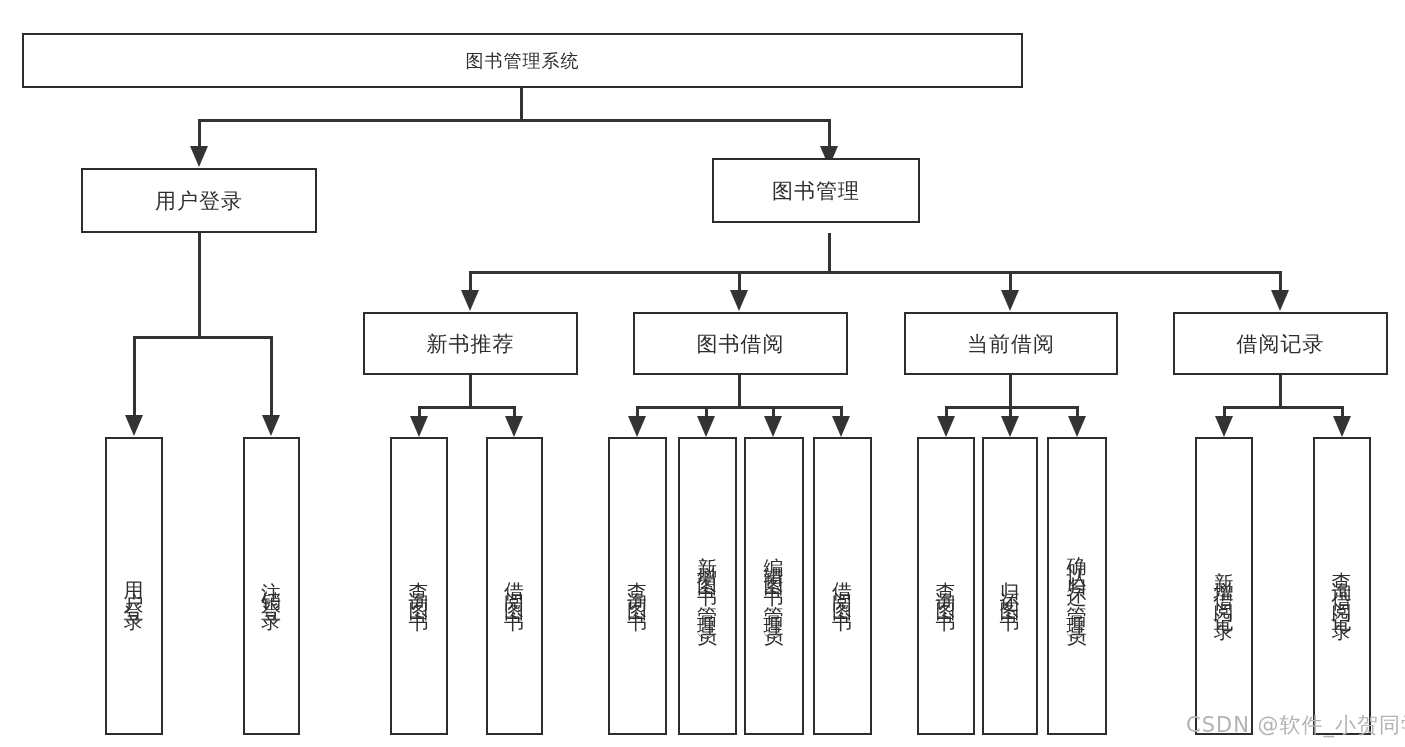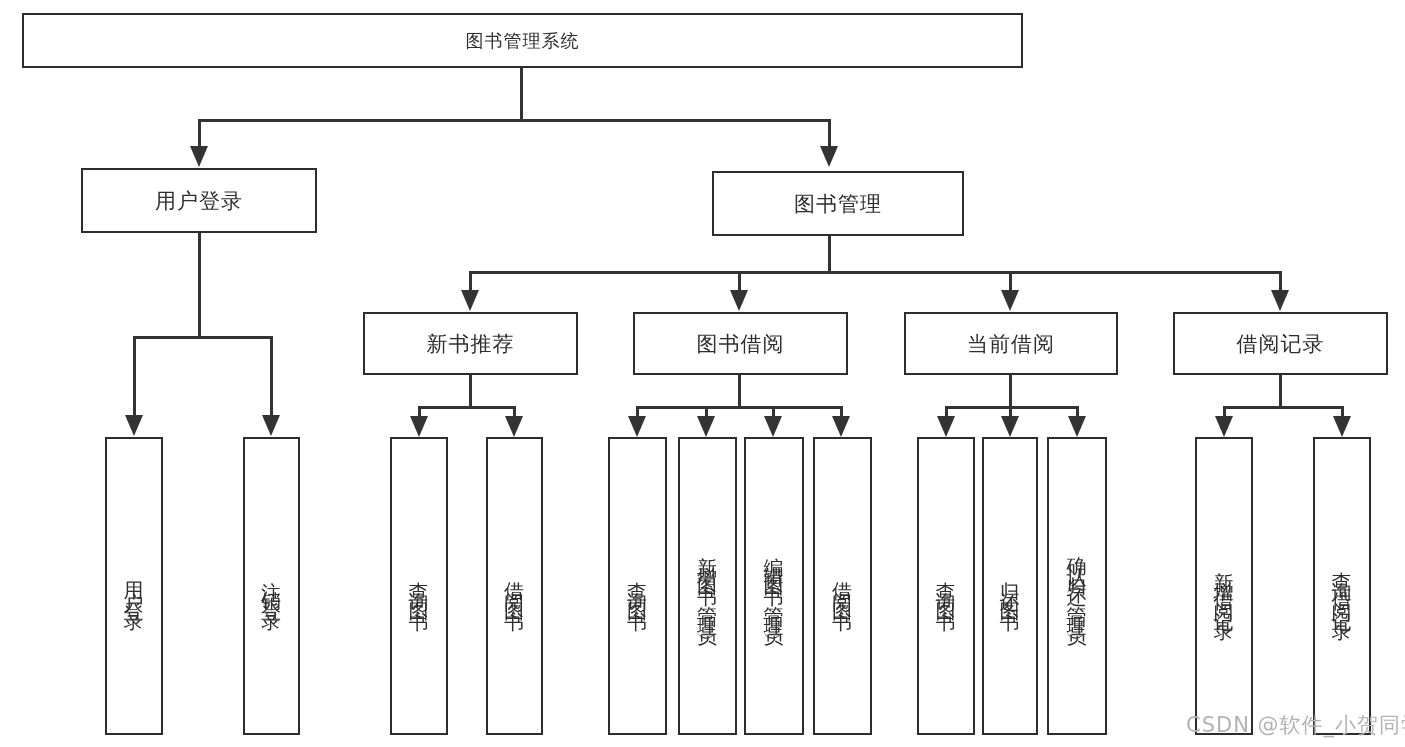--- a/index.html
+++ b/index.html
@@ -16,21 +16,21 @@
     position: absolute;
     box-sizing: border-box;
     background: #ffffff;
     border: 2px solid #2d2d2d;
     display: flex;
     align-items: center;
     justify-content: center;
     z-index: 2;
   }
   .n { font-size: 21px; letter-spacing: 1px; white-space: nowrap; }
-  .n.root { font-size: 18px; }
+  .n.root { font-size: 18px; margin-top: 20px; }
   .v span {
     writing-mode: vertical-rl;
     text-orientation: mixed;
     font-size: 20px;
     line-height: 1;
     letter-spacing: 10px;
     white-space: nowrap;
   }
   .hl, .vl {
     position: absolute;
@@ -64,21 +64,21 @@
   <div class="n root" style="left:22px;top:13px;width:1001px;height:55px;">图书管理系统</div>
 
   <div class="vl" style="left:520px;top:68px;height:53px;"></div>
   <div class="hl" style="left:198px;top:119px;width:633px;"></div>
   <div class="vl" style="left:198px;top:119px;height:31px;"></div>
   <div class="vl" style="left:828px;top:119px;height:31px;"></div>
   <div class="ah" style="left:190px;top:146px;"></div>
   <div class="ah" style="left:820px;top:146px;"></div>
 
   <div class="n" style="left:81px;top:168px;width:236px;height:65px;">用户登录</div>
-  <div class="n" style="left:712px;top:171px;width:252px;height:65px;">图书管理</div>
+  <div class="n" style="left:712px;top:158px;width:208px;height:65px;">图书管理</div>
 
   <div class="vl" style="left:198px;top:233px;height:105px;"></div>
   <div class="hl" style="left:133px;top:336px;width:140px;"></div>
   <div class="vl" style="left:133px;top:336px;height:80px;"></div>
   <div class="vl" style="left:270px;top:336px;height:80px;"></div>
   <div class="ah" style="left:125px;top:415px;"></div>
   <div class="ah" style="left:262px;top:415px;"></div>
 
   <div class="vl" style="left:828px;top:233px;height:41px;"></div>
   <div class="hl" style="left:469px;top:271px;width:813px;"></div>

